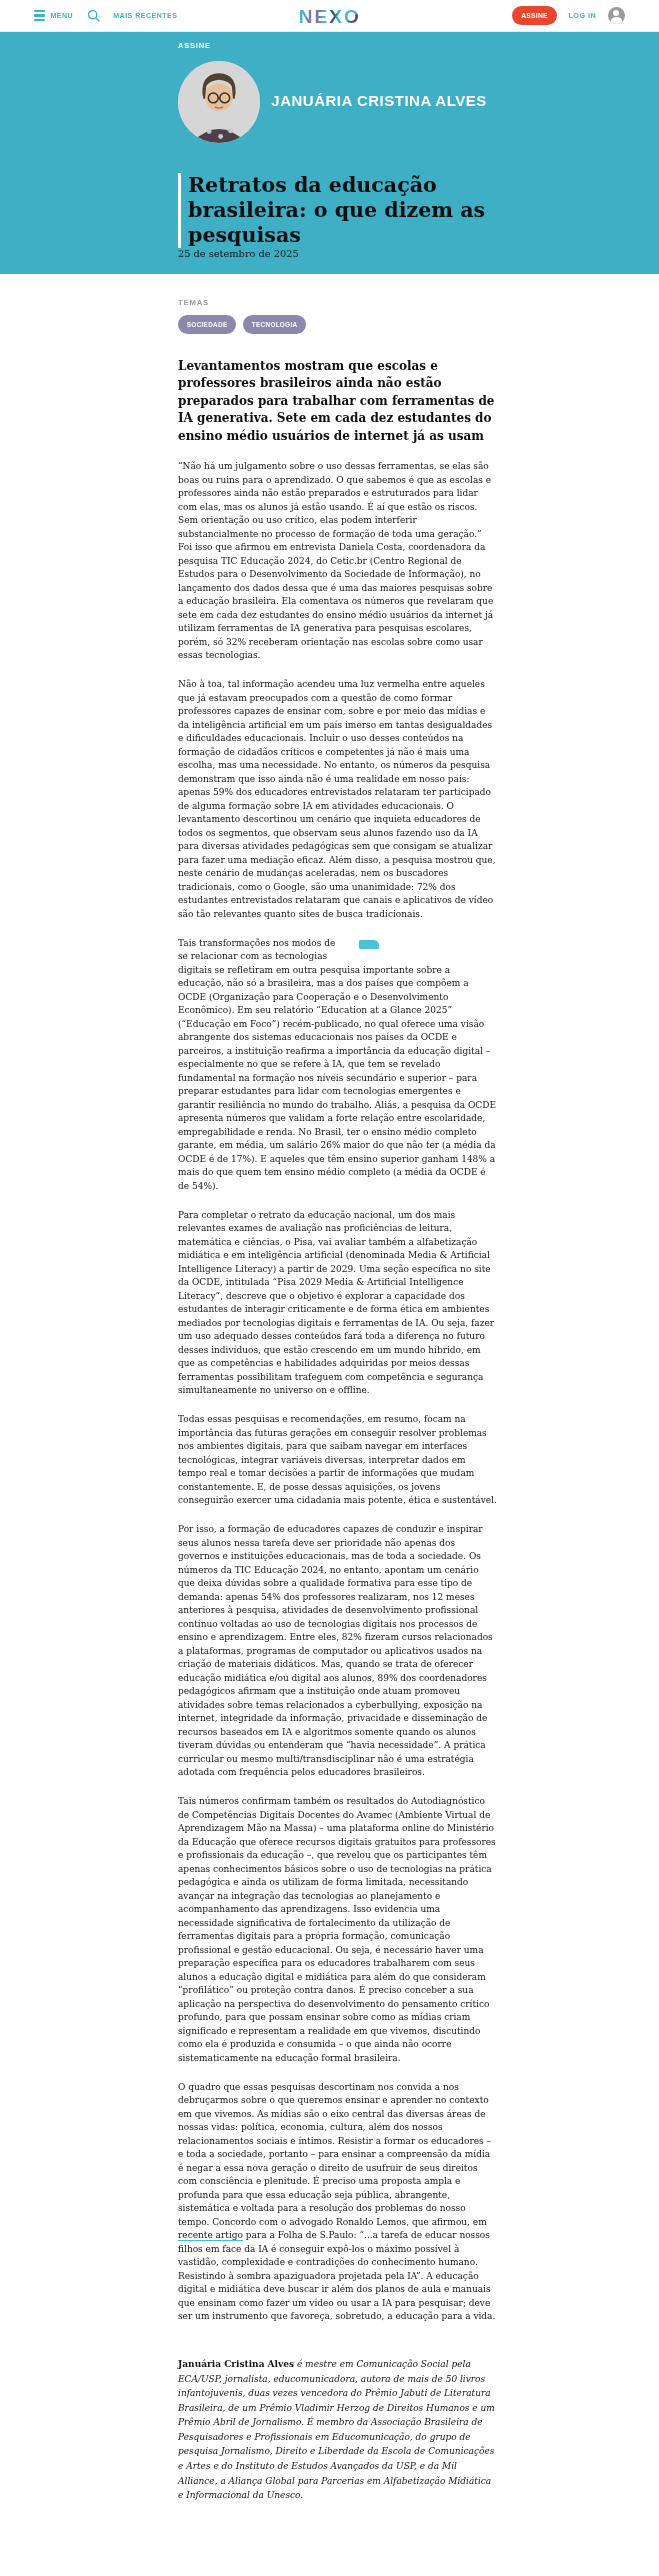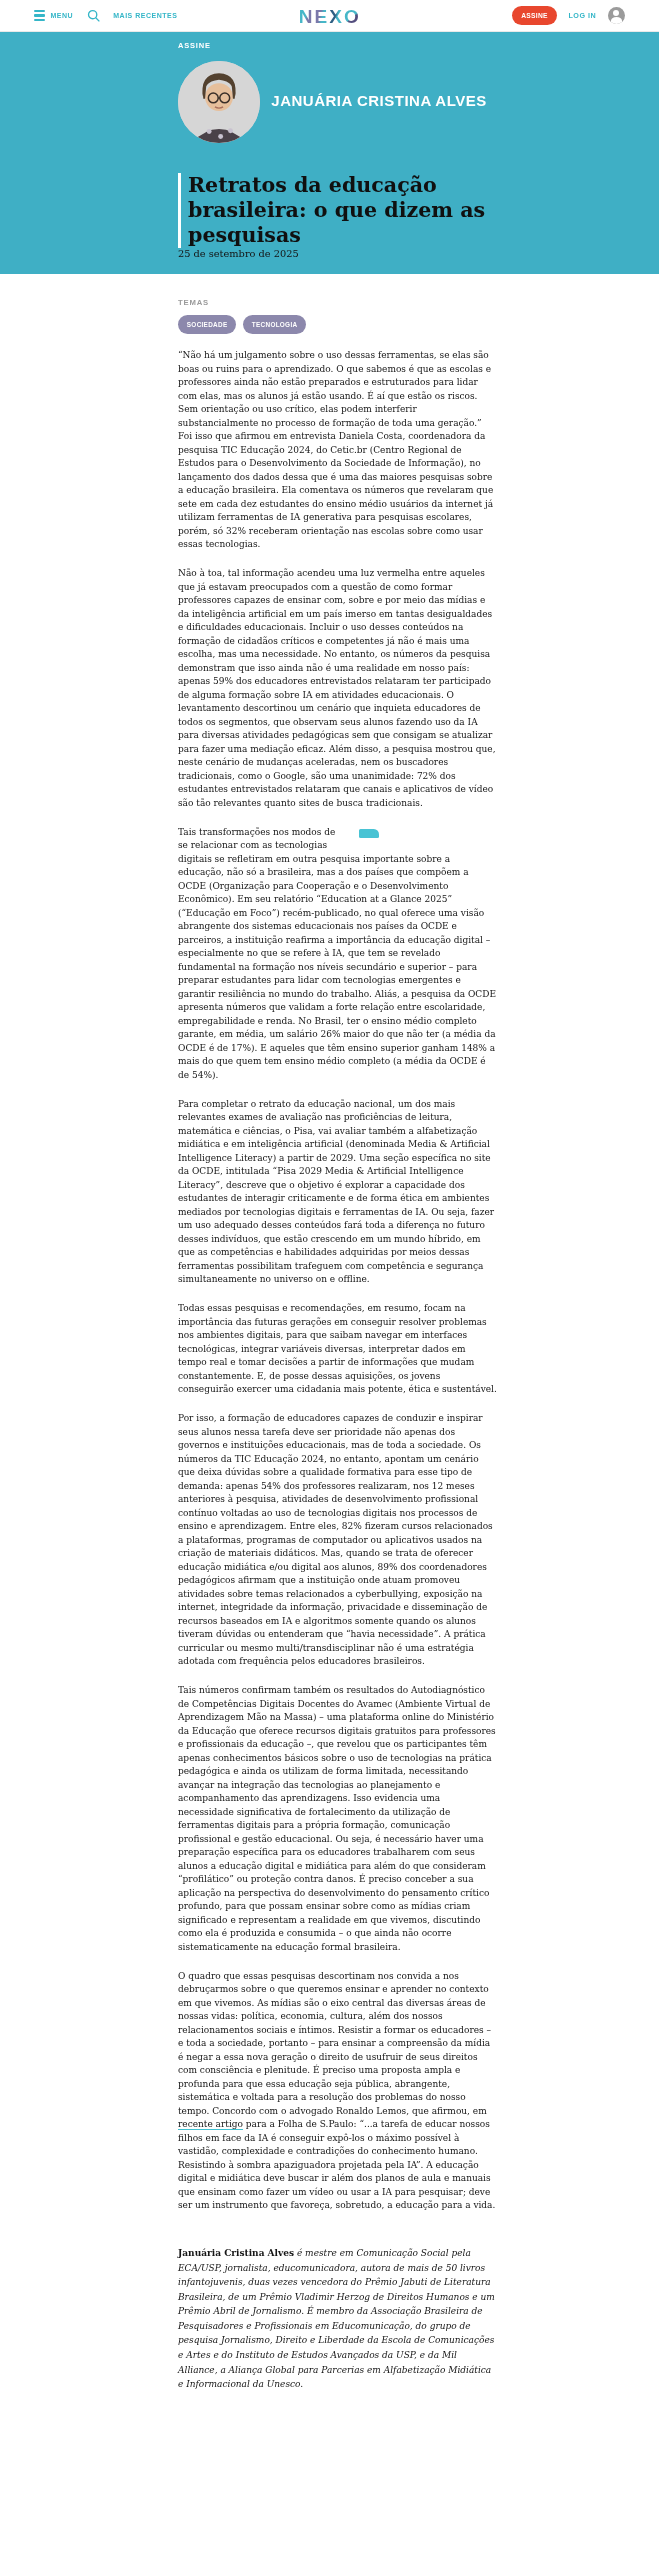--- a/index.html
+++ b/index.html
@@ -124,20 +124,21 @@
 
 <main class="article">
   <div class="themes">
     <div class="meta-label">TEMAS</div>
     <div class="tag-row">
         <div class="tag-pill">SOCIEDADE</div>
         <div class="tag-pill">TECNOLOGIA</div>
       </div>
   </div>
 
+  <p class="lead">Levantamentos mostram que escolas e professores brasileiros ainda não estão preparados para trabalhar com ferramentas de IA generativa. Sete em cada dez estudantes do ensino médio usuários de internet já as usam</p>
 
   <p class="para">“Não há um julgamento sobre o uso dessas ferramentas, se elas são boas ou ruins para o aprendizado. O que sabemos é que as escolas e professores ainda não estão preparados e estruturados para lidar com elas, mas os alunos já estão usando. É aí que estão os riscos. Sem orientação ou uso crítico, elas podem interferir substancialmente no processo de formação de toda uma geração.” Foi isso que afirmou em entrevista Daniela Costa, coordenadora da pesquisa TIC Educação 2024, do Cetic.br (Centro Regional de Estudos para o Desenvolvimento da Sociedade de Informação), no lançamento dos dados dessa que é uma das maiores pesquisas sobre a educação brasileira. Ela comentava os números que revelaram que sete em cada dez estudantes do ensino médio usuários da internet já utilizam ferramentas de IA generativa para pesquisas escolares, porém, só 32% receberam orientação nas escolas sobre como usar essas tecnologias.</p>
   <p class="para">Não à toa, tal informação acendeu uma luz vermelha entre aqueles que já estavam preocupados com a questão de como formar professores capazes de ensinar com, sobre e por meio das mídias e da inteligência artificial em um país imerso em tantas desigualdades e dificuldades educacionais. Incluir o uso desses conteúdos na formação de cidadãos críticos e competentes já não é mais uma escolha, mas uma necessidade. No entanto, os números da pesquisa demonstram que isso ainda não é uma realidade em nosso país: apenas 59% dos educadores entrevistados relataram ter participado de alguma formação sobre IA em atividades educacionais. O levantamento descortinou um cenário que inquieta educadores de todos os segmentos, que observam seus alunos fazendo uso da IA para diversas atividades pedagógicas sem que consigam se atualizar para fazer uma mediação eficaz. Além disso, a pesquisa mostrou que, neste cenário de mudanças aceleradas, nem os buscadores tradicionais, como o Google, são uma unanimidade: 72% dos estudantes entrevistados relataram que canais e aplicativos de vídeo são tão relevantes quanto sites de busca tradicionais.</p>
 
   <div class="para">
     <aside class="pullquote">
       <span class="pq-mark"></span>
     </aside>
     <span>Tais transformações nos modos de se relacionar com as tecnologias digitais se refletiram em outra pesquisa importante sobre a educação, não só a brasileira, mas a dos países que compõem a OCDE (Organização para Cooperação e o Desenvolvimento Econômico). Em seu relatório “Education at a Glance 2025” (“Educação em Foco”) recém-publicado, no qual oferece uma visão abrangente dos sistemas educacionais nos países da OCDE e parceiros, a instituição reafirma a importância da educação digital – especialmente no que se refere à IA, que tem se revelado fundamental na formação nos níveis secundário e superior – para preparar estudantes para lidar com tecnologias emergentes e garantir resiliência no mundo do trabalho. Aliás, a pesquisa da OCDE apresenta números que validam a forte relação entre escolaridade, empregabilidade e renda. No Brasil, ter o ensino médio completo garante, em média, um salário 26% maior do que não ter (a média da OCDE é de 17%). E aqueles que têm ensino superior ganham 148% a mais do que quem tem ensino médio completo (a média da OCDE é de 54%).</span>
   </div>

